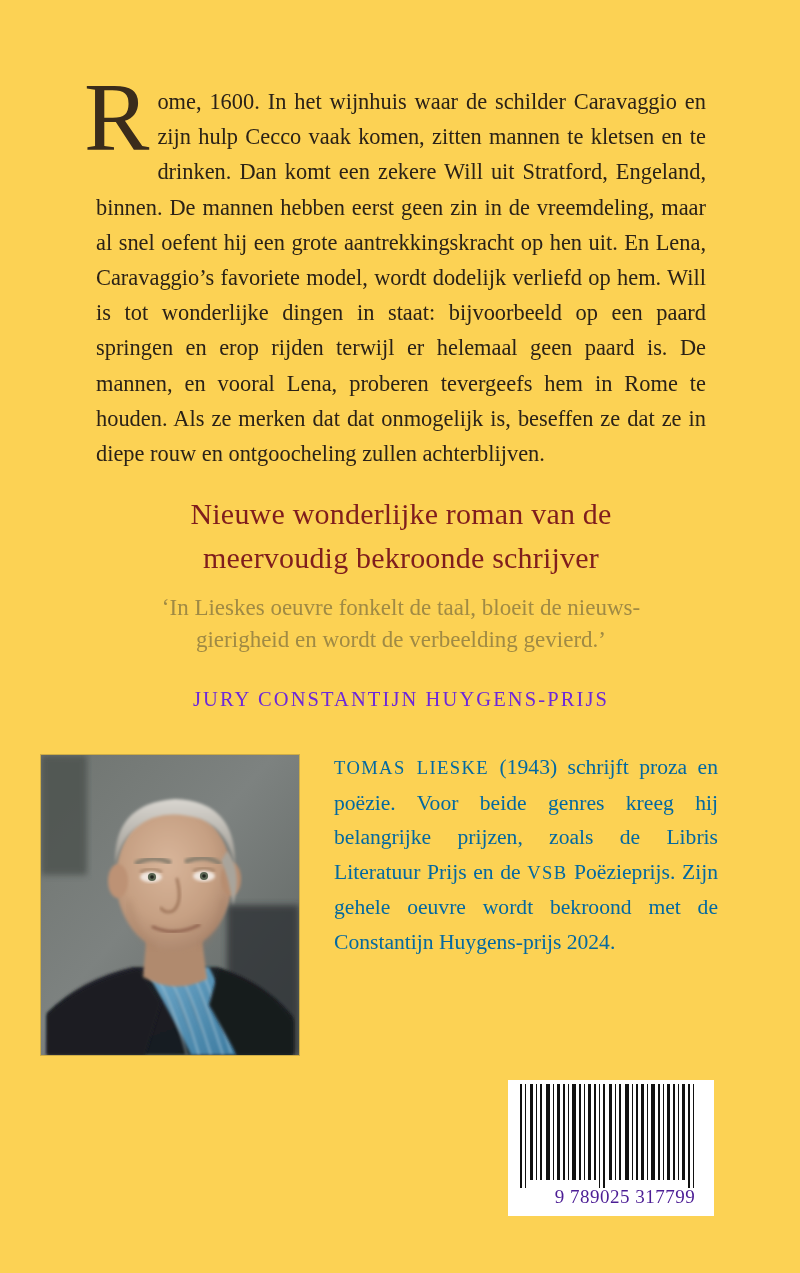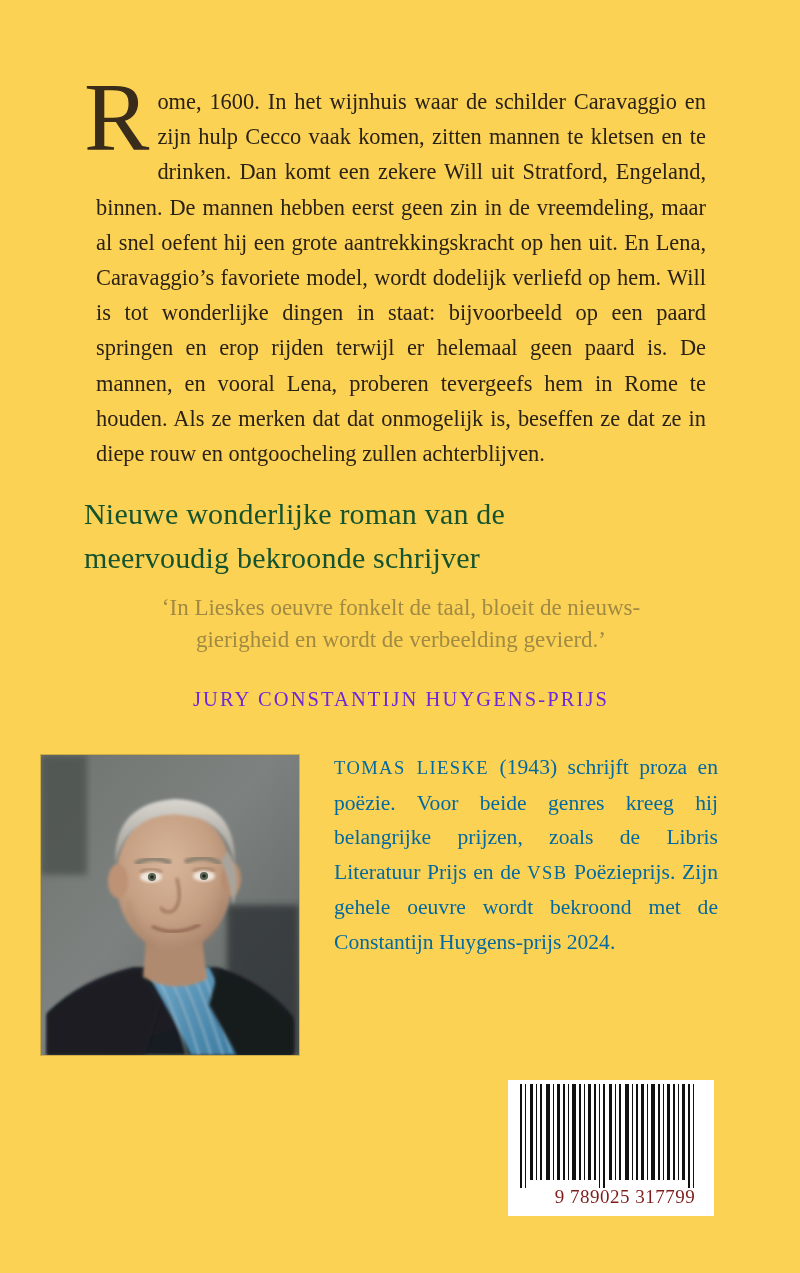--- a/index.html
+++ b/index.html
@@ -41,21 +41,22 @@
     font-family: "Liberation Serif", "DejaVu Serif", serif;
   }
   .blurb p { margin: 12px; }
 
   
   .tagline {
     position: absolute;
     left: 84px;
     top: 492px;
     width: 634px;
-    color: #14532d;
+    text-align: center;
+    color: #7f1d1d;
     font-size: 30px;
     line-height: 44px;
     letter-spacing: 0.2px;
   }
   .tagline .tl-line { display: block; }
 
   
   .quote {
     position: absolute;
     left: 84px;
@@ -123,21 +124,21 @@
     align-items: flex-start;
     justify-content: center;
   }
   .barcode-box svg { display: block; margin-top: 4px; }
   .barcode-digits {
     position: absolute;
     left: 508px;
     top: 1186px;
     width: 234px;
     text-align: center;
-    color: #7f1d1d;
+    color: #4c1d95;
     font-size: 19px;
     letter-spacing: 0.5px;
     font-family: "Liberation Serif", "DejaVu Serif", serif;
   }
 </style>
 </head>
 <body>
 
 <div class="cover" style="background: rgb(252, 210, 84);">
 

